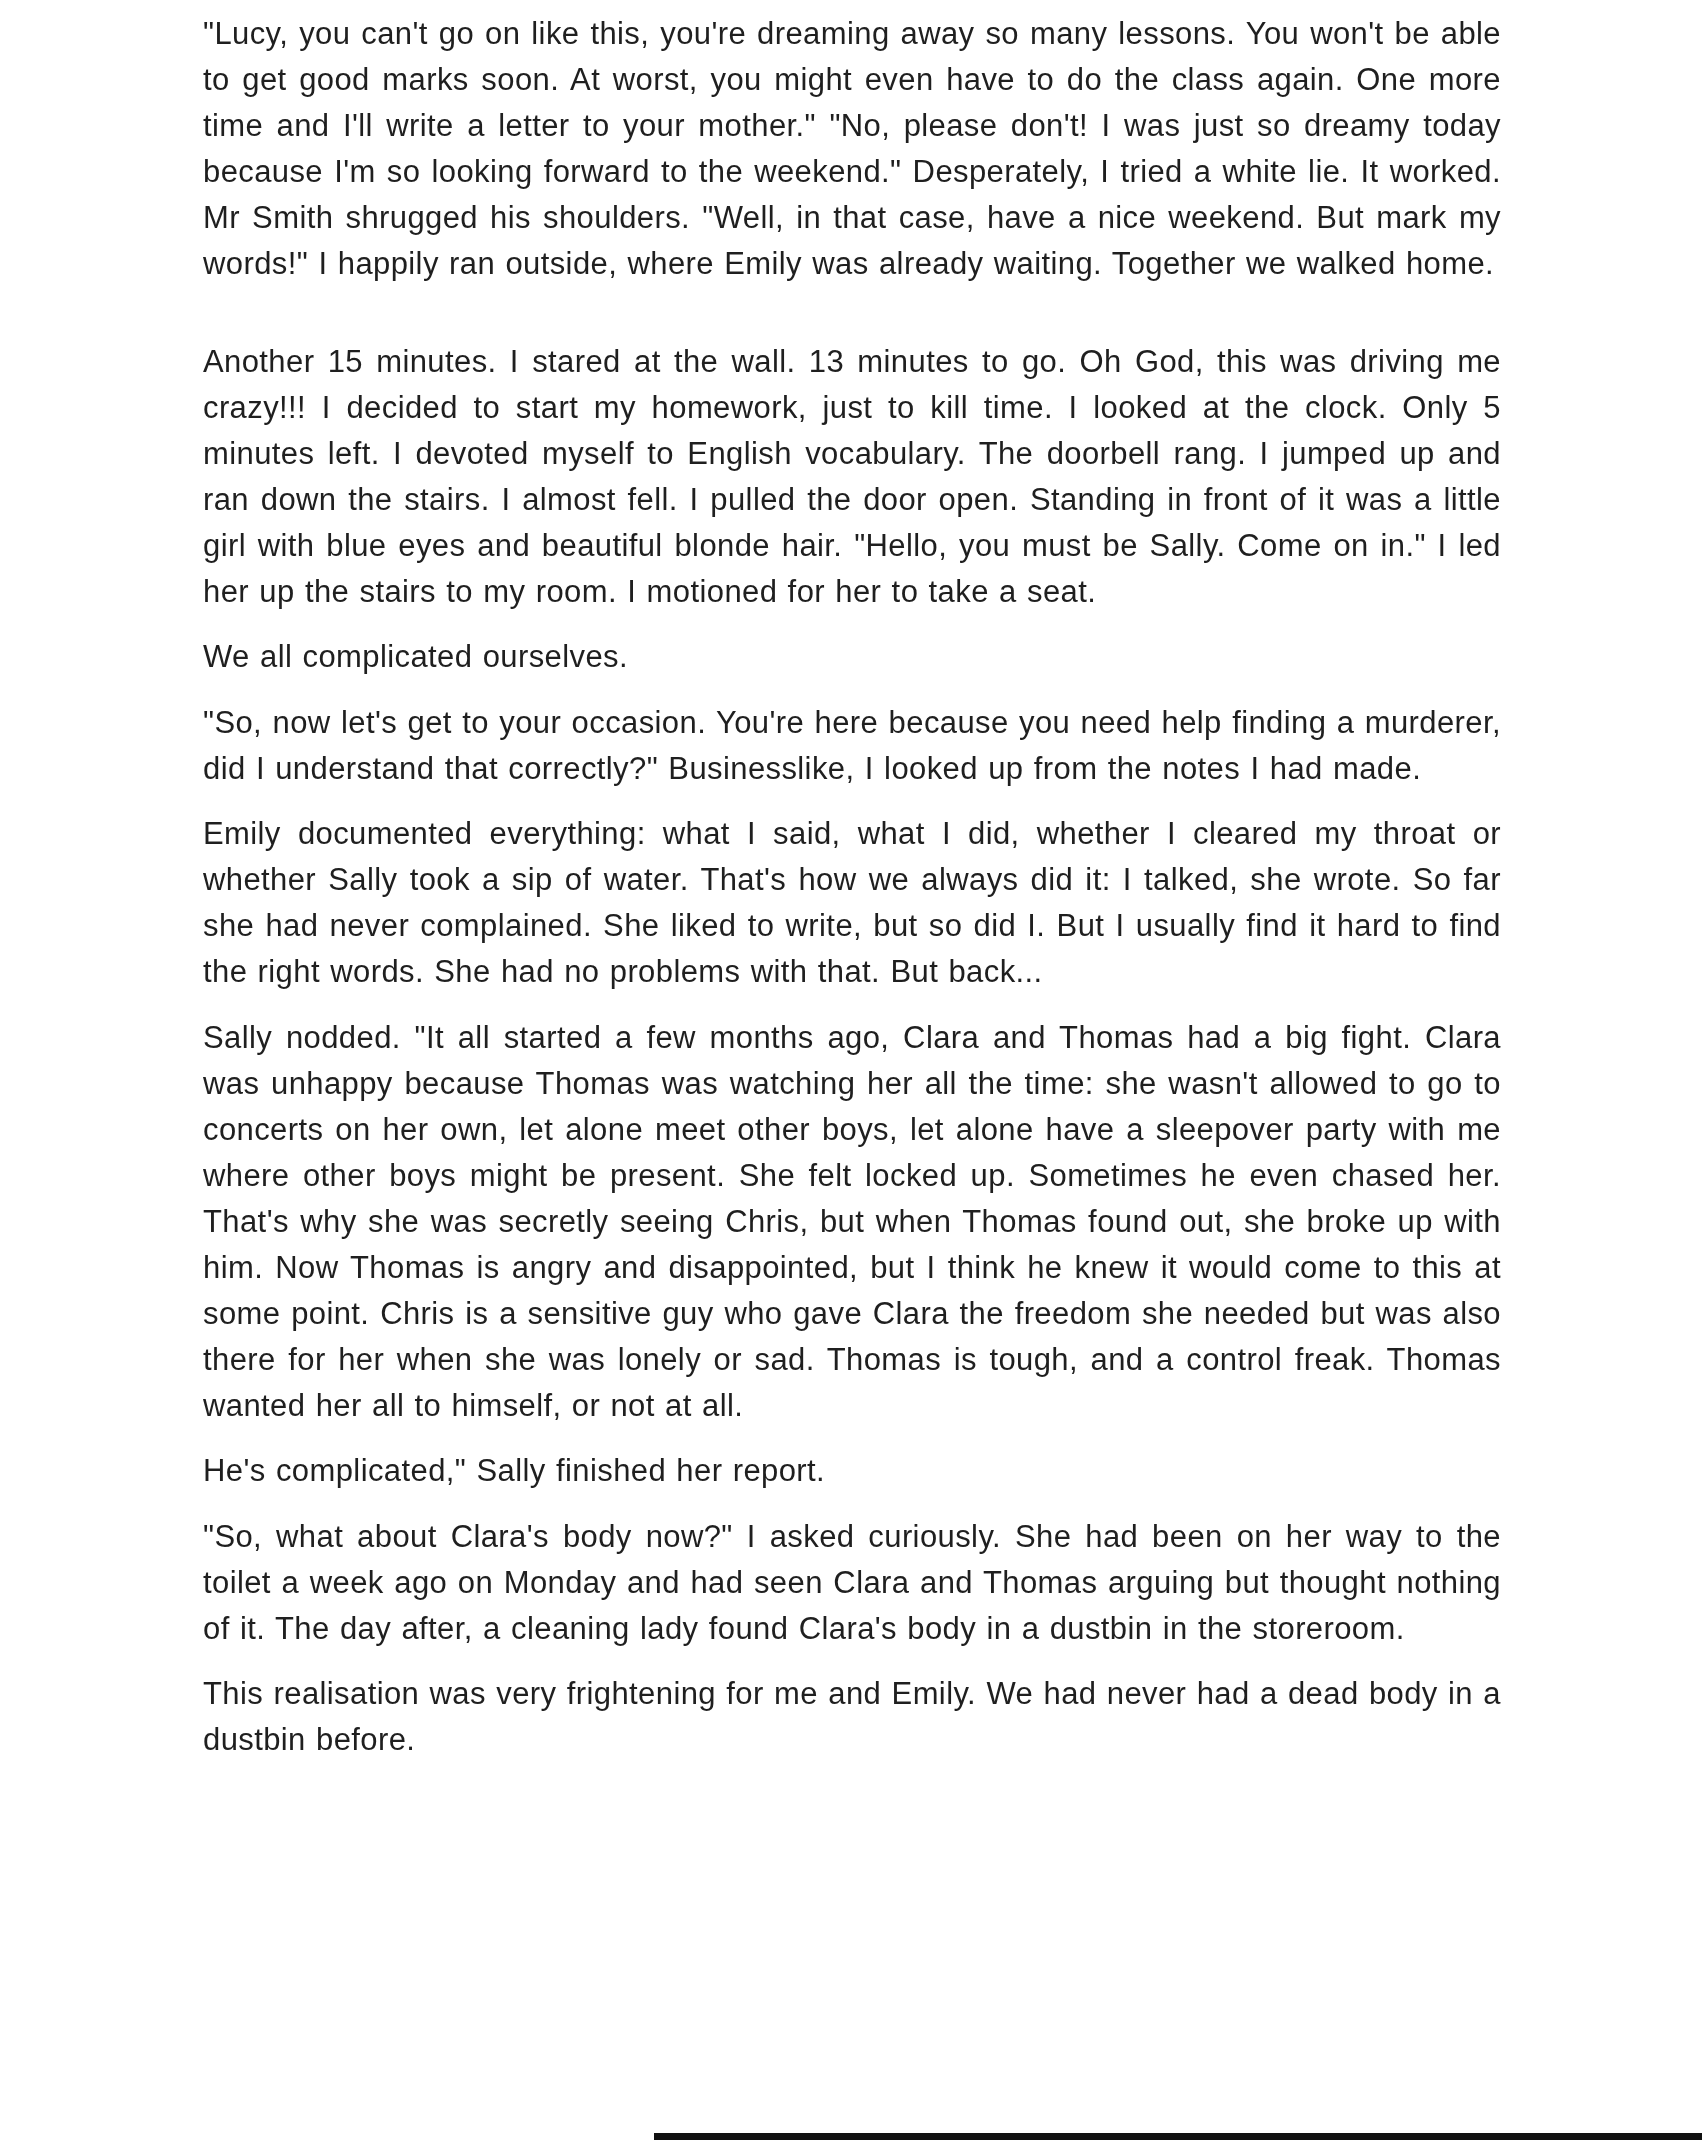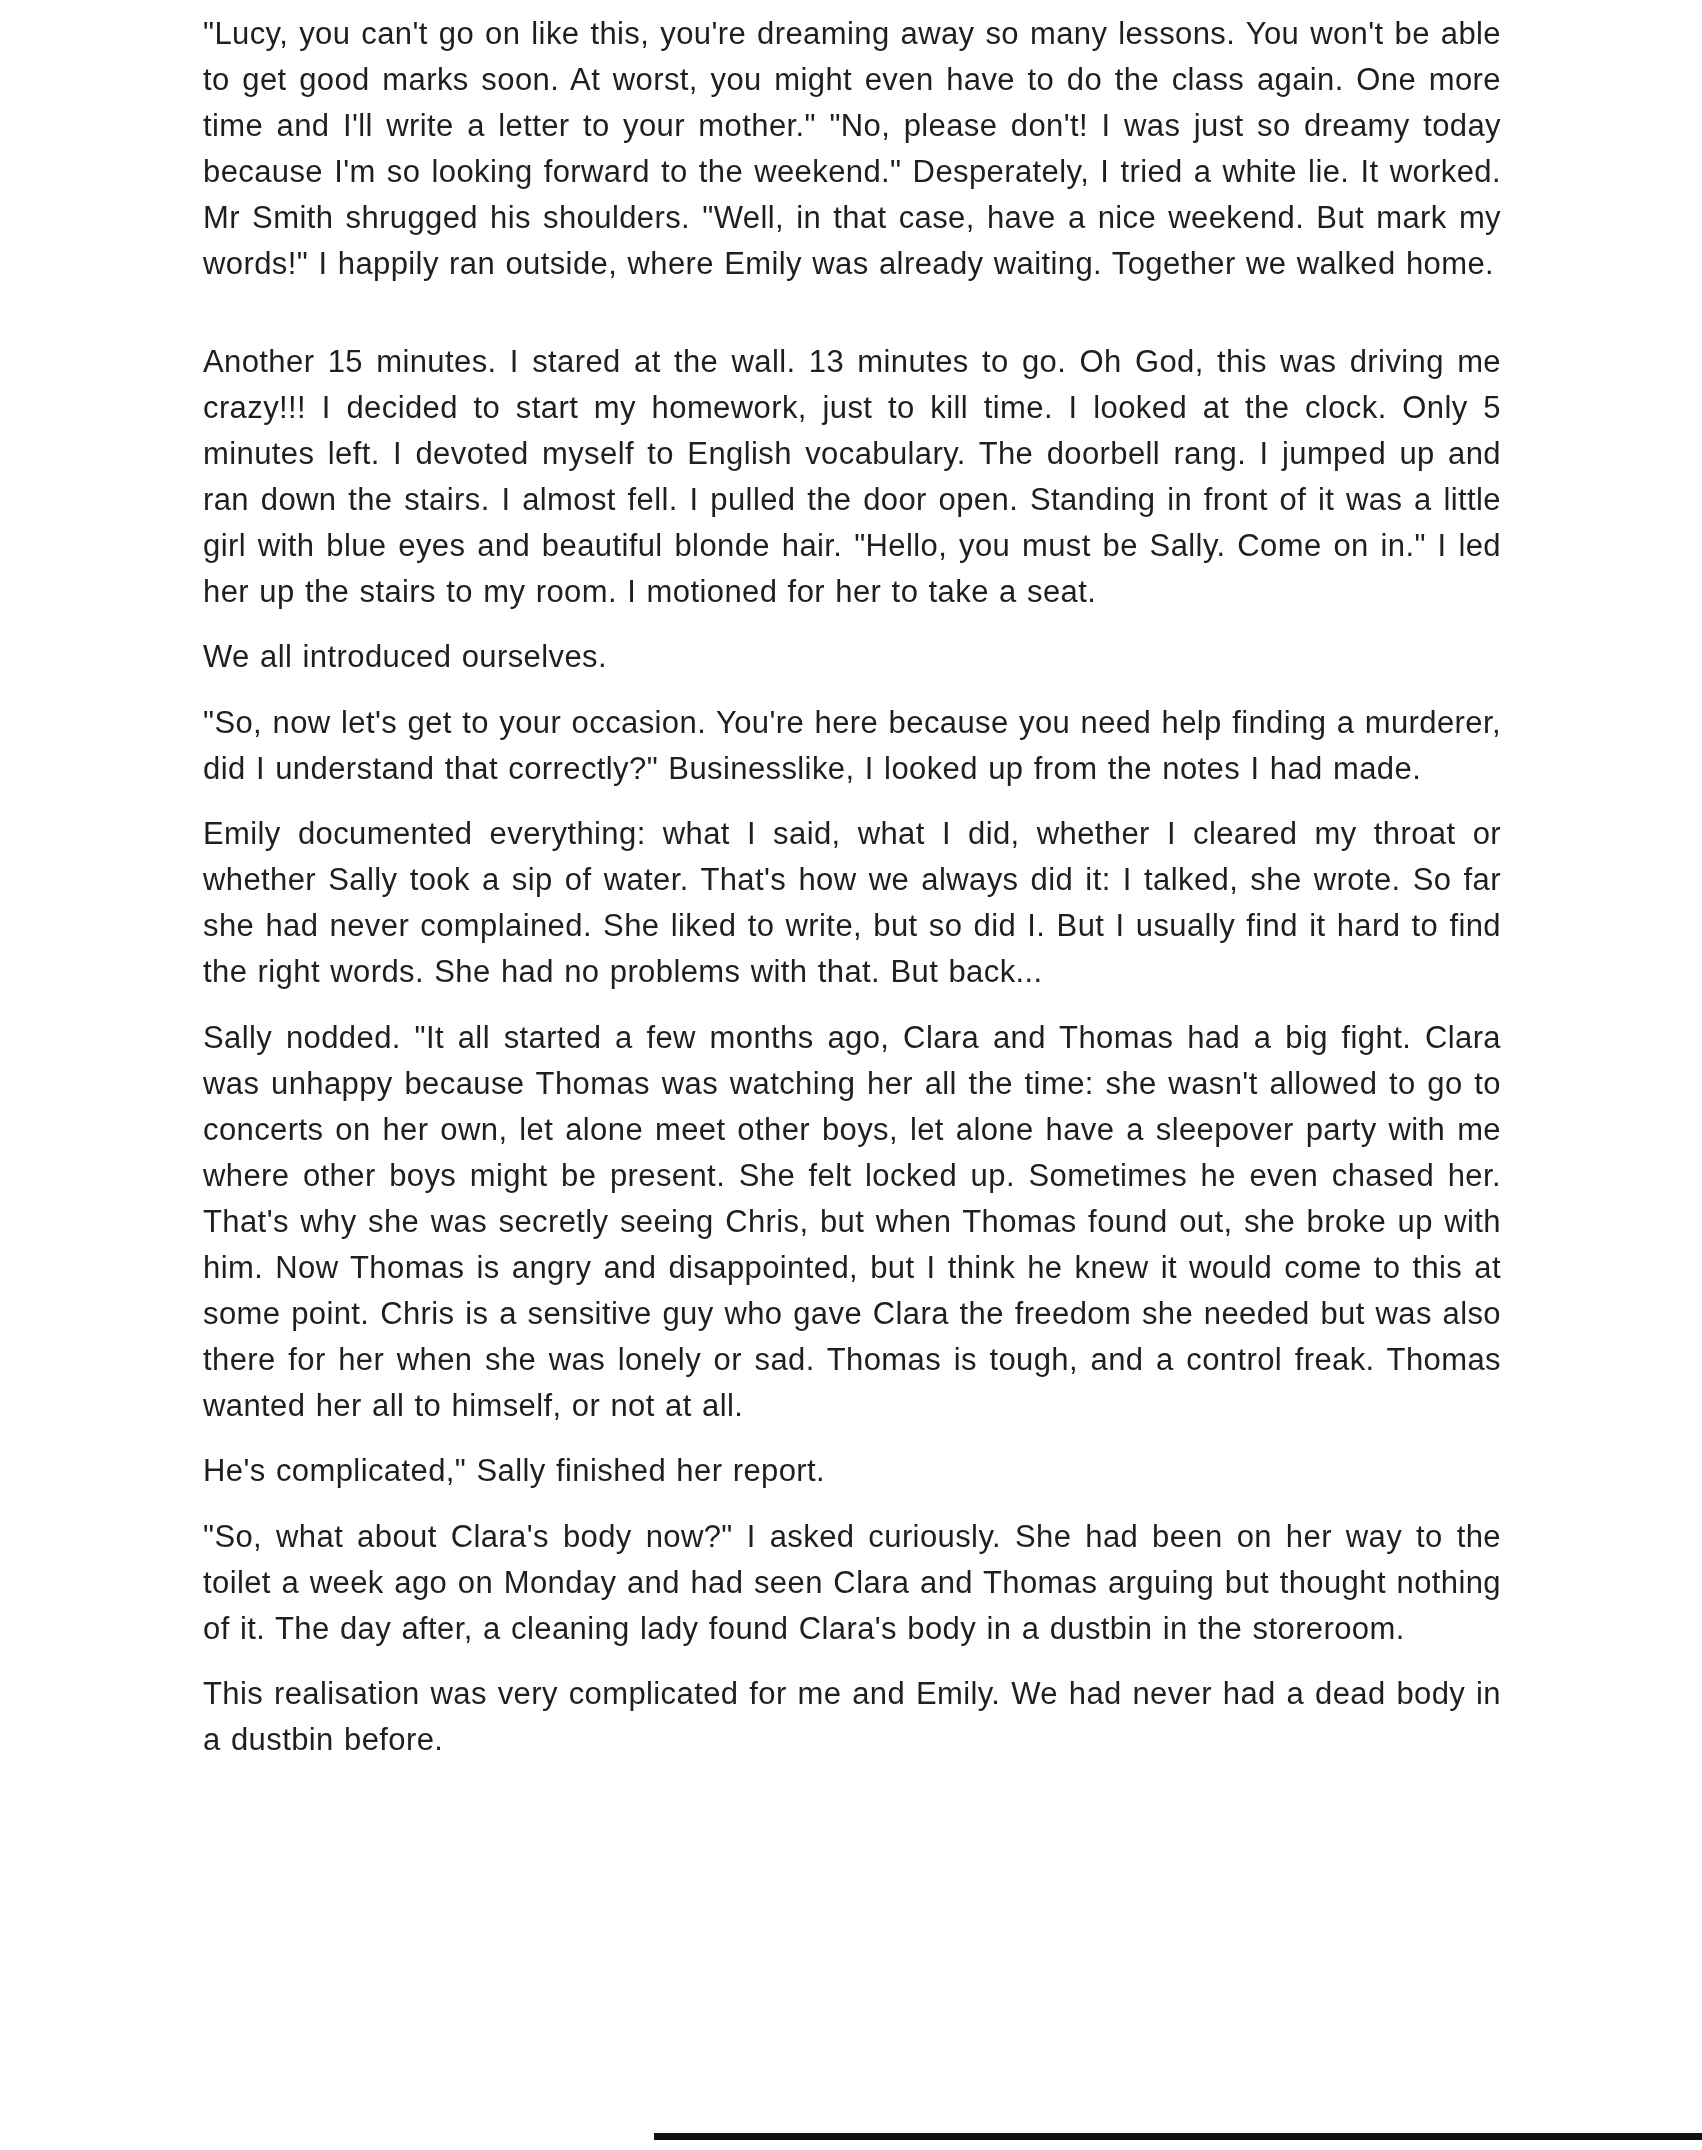--- a/index.html
+++ b/index.html
@@ -51,23 +51,23 @@
     background: #111111;
   }
 </style>
 </head>
 <body>
 
 <div class="page">
   <div class="text-col">
     <p class="para">"Lucy, you can't go on like this, you're dreaming away so many lessons. You won't be able to get good marks soon. At worst, you might even have to do the class again. One more time and I'll write a letter to your mother." "No, please don't! I was just so dreamy today because I'm so looking forward to the weekend." Desperately, I tried a white lie. It worked. Mr Smith shrugged his shoulders. "Well, in that case, have a nice weekend. But mark my words!" I happily ran outside, where Emily was already waiting. Together we walked home.</p>
     <p class="para gap-before">Another 15 minutes. I stared at the wall. 13 minutes to go. Oh God, this was driving me crazy!!! I decided to start my homework, just to kill time.  I looked at the clock. Only 5 minutes left. I devoted myself to English vocabulary. The doorbell rang. I jumped up and ran down the stairs. I almost fell. I pulled the door open. Standing in front of it was a little girl with blue eyes and beautiful blonde hair. "Hello, you must be Sally. Come on in." I led her up the stairs to my room. I motioned for her to take a seat.</p>
-    <p class="para">We all introduced ourselves.</p>
+    <p class="para">We all complicated ourselves.</p>
     <p class="para">"So, now let's get to your occasion. You're here because you need help finding a murderer, did I understand that correctly?" Businesslike, I looked up from the notes I had made.</p>
     <p class="para">Emily documented everything: what I said, what I did, whether I cleared my throat or whether Sally took a sip of water. That's how we always did it: I talked, she wrote. So far she had never complained. She liked to write, but so did I. But I usually find it hard to find the right words. She had no problems with that. But back...</p>
     <p class="para">Sally nodded.  "It all started a few months ago, Clara and Thomas had a big fight. Clara was unhappy because Thomas was watching her all the time: she wasn't allowed to go to concerts on her own, let alone meet other boys, let alone have a sleepover party with me where other boys might be present. She felt locked up. Sometimes he even chased her. That's why she was secretly seeing Chris, but when Thomas found out, she broke up with him. Now Thomas is angry and disappointed, but I think he knew it would come to this at some point. Chris is a sensitive guy who gave Clara the freedom she needed but was also there for her when she was lonely or sad. Thomas is tough, and a control freak. Thomas wanted her all to himself, or not at all.</p>
     <p class="para">He's complicated," Sally finished her report.</p>
     <p class="para">"So, what about Clara's body now?" I asked curiously. She had been on her way to the toilet a week ago on Monday and had seen Clara and Thomas arguing but thought nothing of it. The day after, a cleaning lady found Clara's body in a dustbin in the storeroom.</p>
-    <p class="para">This realisation was very complicated for me and Emily. We had never had a dead body in a dustbin before.</p>
+    <p class="para">This realisation was very frightening for me and Emily. We had never had a dead body in a dustbin before.</p>
   </div>
   <div class="bottom-rule"></div>
 </div>
 
 
 </body></html>

